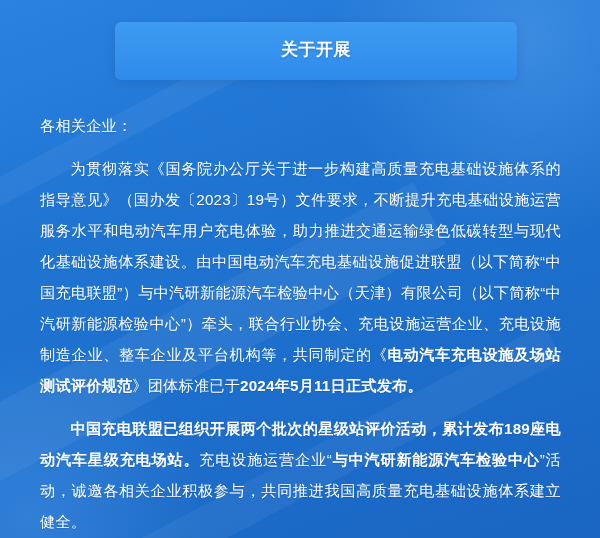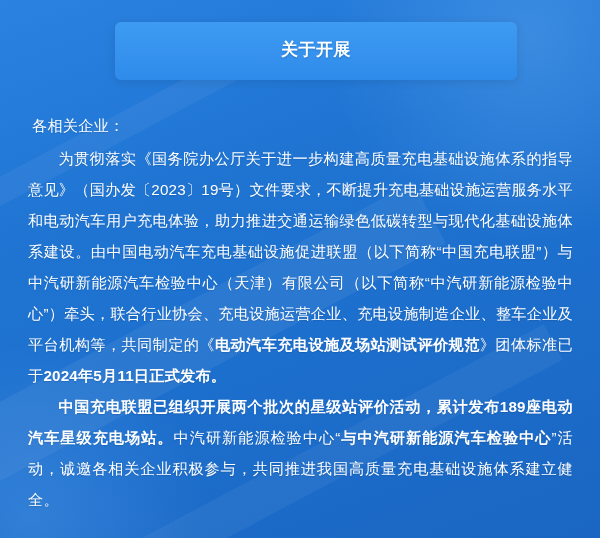--- a/index.html
+++ b/index.html
@@ -73,25 +73,25 @@
     left: 28px;
     top: 110px;
     width: 545px;
     color: #ffffff;
     font-size: 15.2px;
     line-height: 31px;
     letter-spacing: 0.2px;
     text-shadow: 0 1px 1px rgba(0,40,90,0.18);
   }
   .salutation {
-    margin: 0 0 2px 4px;
+    margin: 0 0 2px 12px;
     font-weight: normal;
   }
   p.para {
-    margin: 0;
+    margin: 12px;
     text-indent: 2em;
     text-align: justify;
     text-justify: inter-ideograph;
   }
   .b { font-weight: bold; }
 </style>
 </head>
 <body>
 
 <div class="page">
@@ -102,16 +102,16 @@
   <div class="streak s1"></div>
   <div class="streak s2"></div>
 
   <div class="title-card">
     <div class="title-line l1">关于开展</div>
   </div>
 
   <div class="body">
     <p class="salutation">各相关企业：</p>
     <p class="para"><span>为贯彻落实《国务院办公厅关于进一步构建高质量充电基础设施体系的指导意见》（国办发〔2023〕19号）文件要求，不断提升充电基础设施运营服务水平和电动汽车用户充电体验，助力推进交通运输绿色低碳转型与现代化基础设施体系建设。由中国电动汽车充电基础设施促进联盟（以下简称“中国充电联盟”）与中汽研新能源汽车检验中心（天津）有限公司（以下简称“中汽研新能源检验中心”）牵头，联合行业协会、充电设施运营企业、充电设施制造企业、整车企业及平台机构等，共同制定的《</span><span class="b">电动汽车充电设施及场站测试评价规范</span><span>》团体标准已于</span><span class="b">2024年5月11日正式发布。</span></p>
-    <p class="para"><span class="b">中国充电联盟已组织开展两个批次的星级站评价活动，累计发布189座电动汽车星级充电场站。</span><span>中汽研新能源检验中心“</span><span class="b">与中汽研新能源汽车检验中心</span><span>”活动，诚邀各相关企业积极参与，共同推进我国高质量充电基础设施体系建立健全。</span></p>
+    <p class="para"><span class="b">中国充电联盟已组织开展两个批次的星级站评价活动，累计发布189座电动汽车星级充电场站。</span><span>充电设施运营企业“</span><span class="b">与中汽研新能源汽车检验中心</span><span>”活动，诚邀各相关企业积极参与，共同推进我国高质量充电基础设施体系建立健全。</span></p>
   </div>
 
 </div>
 
 </body></html>

